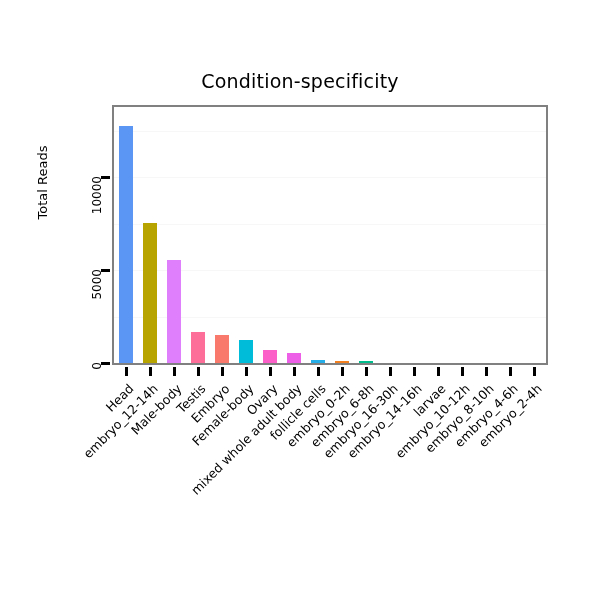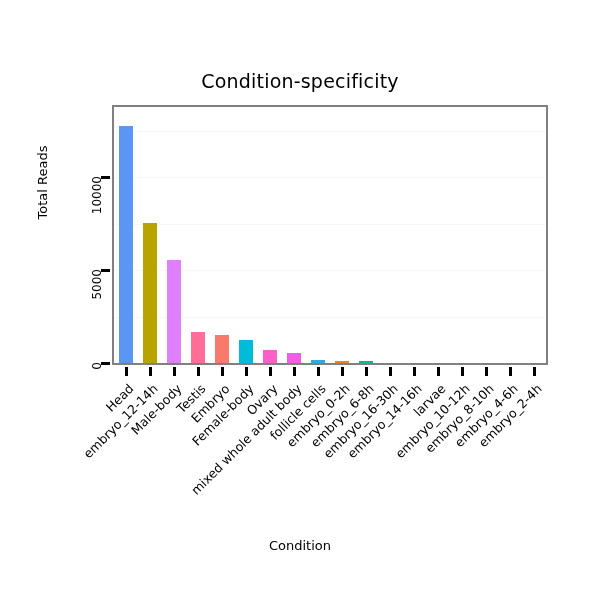--- a/index.html
+++ b/index.html
@@ -190,15 +190,14 @@
       <div class="x-tick-label" style="left: 166px; width: 200px; top: 381px;">embryo_6-8h</div>
       <div class="x-tick-label" style="left: 190px; width: 200px; top: 381px;">embryo_16-30h</div>
       <div class="x-tick-label" style="left: 214px; width: 200px; top: 381px;">embryo_14-16h</div>
       <div class="x-tick-label" style="left: 238px; width: 200px; top: 381px;">larvae</div>
       <div class="x-tick-label" style="left: 262px; width: 200px; top: 381px;">embryo_10-12h</div>
       <div class="x-tick-label" style="left: 286px; width: 200px; top: 381px;">embryo_8-10h</div>
       <div class="x-tick-label" style="left: 310px; width: 200px; top: 381px;">embryo_4-6h</div>
       <div class="x-tick-label" style="left: 334px; width: 200px; top: 381px;">embryo_2-4h</div>
     </div>
 
-  <div id="x-axis-title">Condition</div>
 
 </div>
 
 </body></html>

